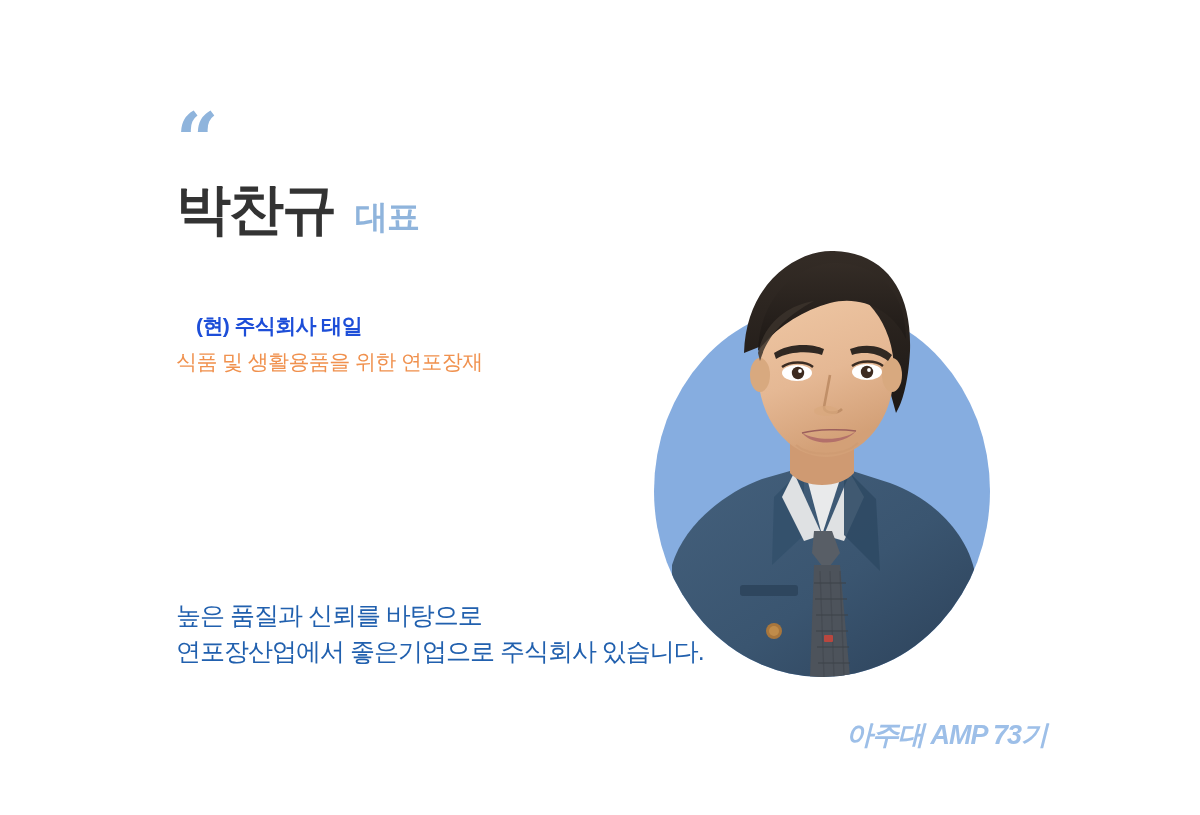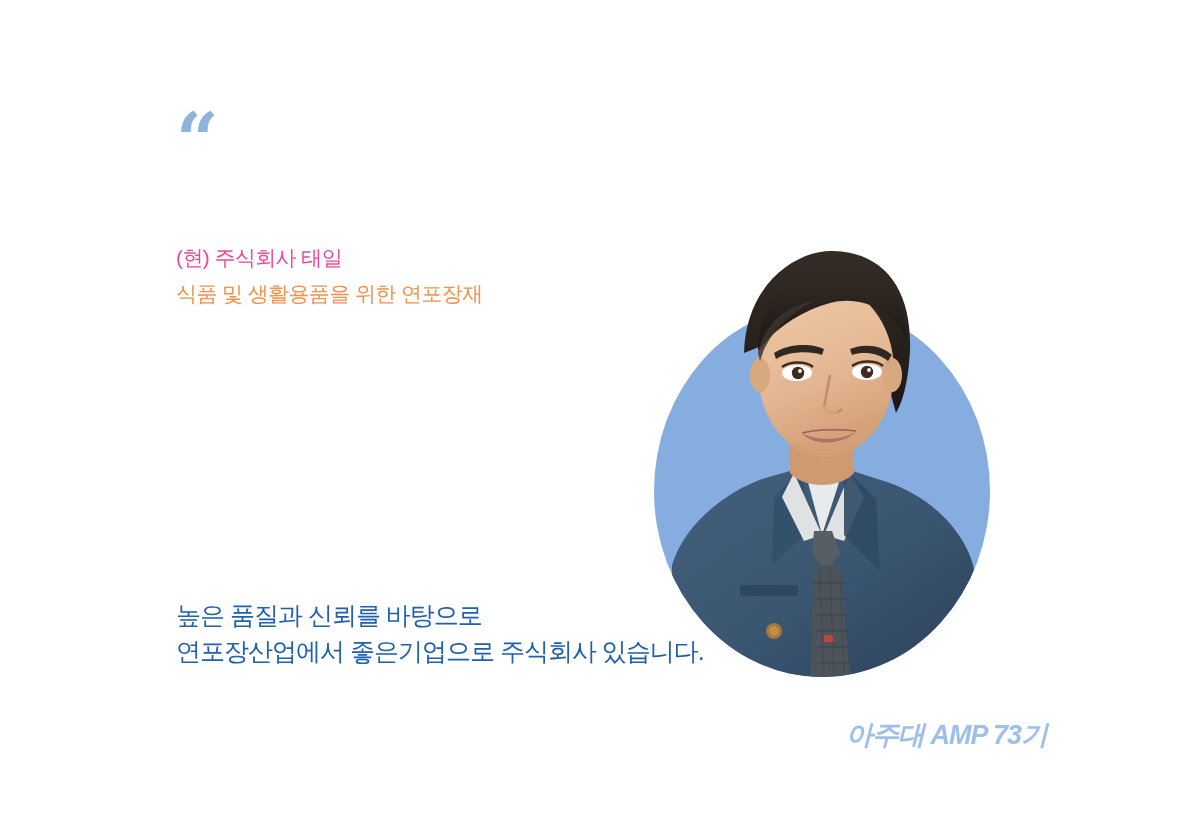--- a/index.html
+++ b/index.html
@@ -68,24 +68,25 @@
     font-weight: 600;
     color: #8fb4dc;
     letter-spacing: -1px;
   }
 
   .affil-block {
     margin-top: 70px;
   }
   .affil-primary {
     font-size: 21px;
-    font-weight: 400;
-    color: #ec4899;
+    font-weight: 700;
+    color: #1d4ed8;
     letter-spacing: -0.6px;
     line-height: 1.5;
+    margin-left: 20px;
   }
   .affil-secondary {
     margin-top: 4px;
     font-size: 21px;
     font-weight: 400;
     color: #f0914e;
     letter-spacing: -0.6px;
     line-height: 1.5;
   }
 
@@ -161,20 +162,24 @@
 </head>
 <body>
 
 <div class="card">
 
   <div class="text-col">
 
     <div class="quote-mark">“</div>
 
 
+    <div class="name-row">
+      <div class="name">박찬규</div>
+      <div class="role">대표</div>
+    </div>
 
     <div class="affil-block">
       <div class="affil-primary">(현) 주식회사 태일</div>
       <div class="affil-secondary">식품 및 생활용품을 위한 연포장재</div>
     </div>
   </div>
 
   <div class="tagline">
     <span>높은 품질과 신뢰를 바탕으로</span>
     <span>연포장산업에서 좋은기업으로 주식회사 있습니다.</span>

